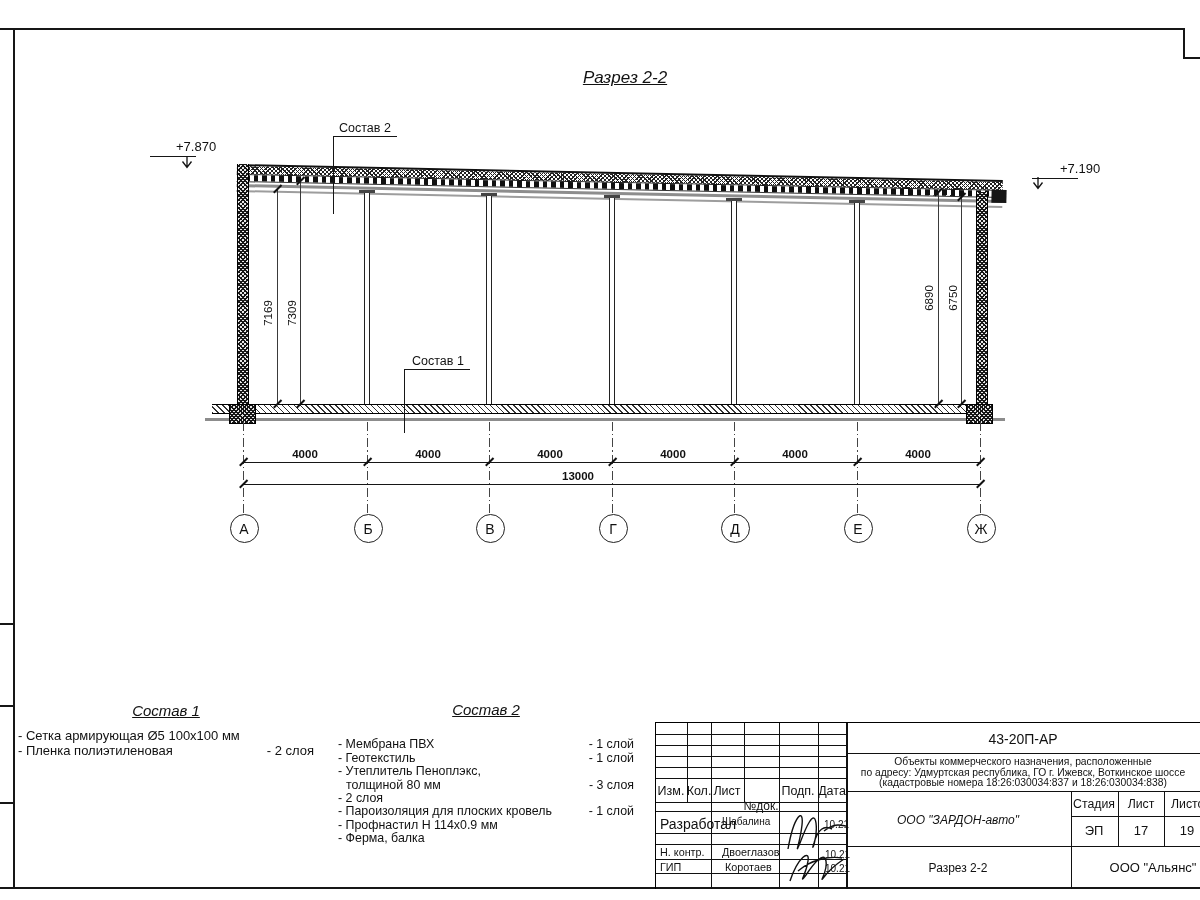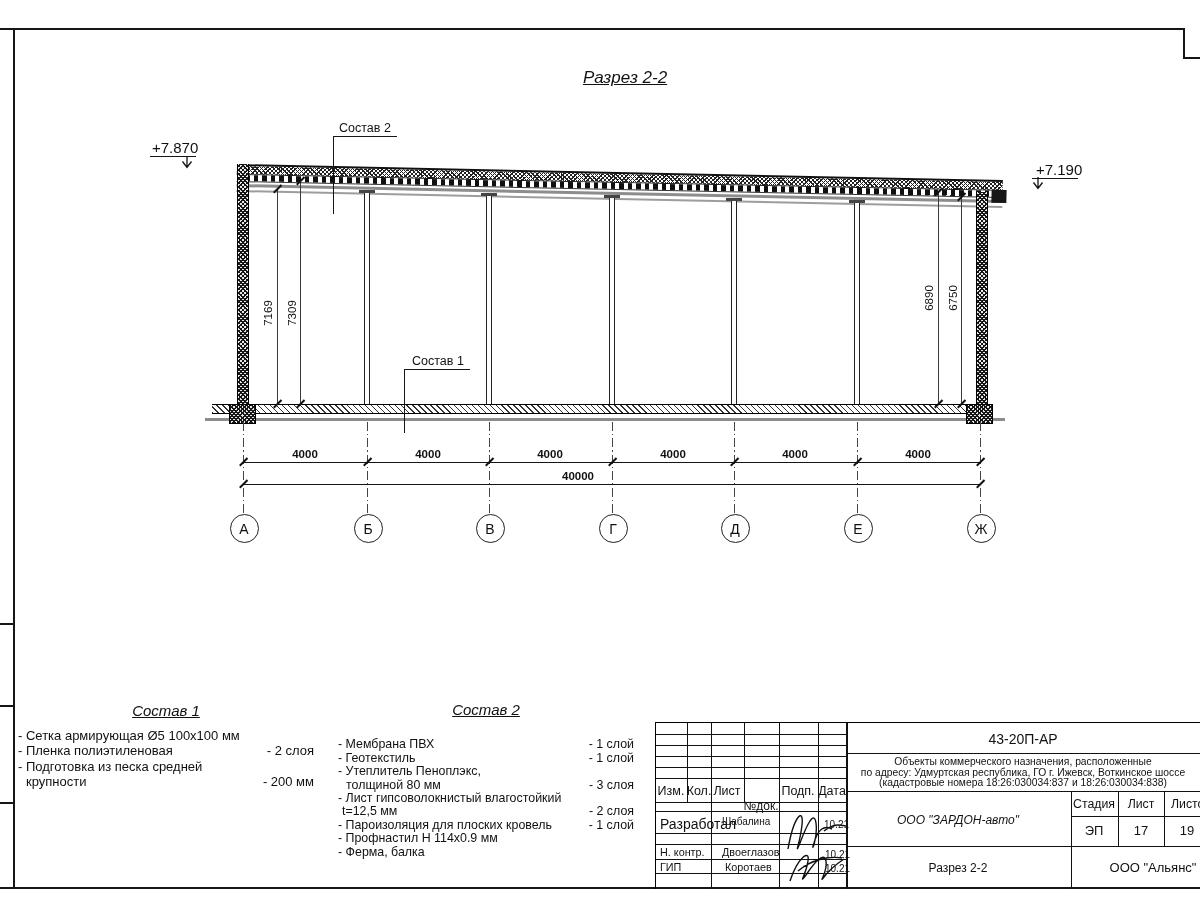--- a/index.html
+++ b/index.html
@@ -5,21 +5,21 @@
   html,body{margin:0;padding:0;background:#fff;}
   #sheet{position:relative;width:1200px;height:900px;background:#ffffff;overflow:hidden;
          font-family:"Liberation Sans", sans-serif;color:#111;}
   .abs{position:absolute;}
   .hl{position:absolute;background:#161616;height:1px;}
   .vl{position:absolute;background:#161616;width:1px;}
   .gl{position:absolute;background:#8c8c8c;}
   .t{position:absolute;white-space:nowrap;color:#111;}
   .ctr{transform:translateX(-50%);}
   .title-main{font-size:17px;font-style:italic;text-decoration:underline;text-align:center;}
-  .elev{font-size:15px;}
+  .elev{font-size:13px;margin-left:24px;}
   .dimtxt{font-size:11.5px;font-weight:bold;}
   .dimnum{position:absolute;width:60px;text-align:center;font-size:11.5px;transform:rotate(-90deg);}
   .tick{position:absolute;width:11px;height:1.6px;background:#111;transform:rotate(-45deg);}
   .dashv{position:absolute;width:1px;background-image:repeating-linear-gradient(180deg,#444 0,#444 9px,transparent 9px,transparent 12px,#444 12px,#444 13.5px,transparent 13.5px,transparent 16.5px);}
   .dvl{position:absolute;width:1px;background:#3a3a3a;}
   .axis-circle{position:absolute;width:27px;height:27px;border:1.4px solid #222;border-radius:50%;
                display:flex;align-items:center;justify-content:center;font-size:14px;background:#fff;}
   .xhatch{background-image:repeating-linear-gradient(45deg,#222 0,#222 1px,transparent 1px,transparent 3px),
                            repeating-linear-gradient(-45deg,#222 0,#222 1px,transparent 1px,transparent 3px);}
   .deck{background-image:repeating-linear-gradient(90deg,#101010 0,#101010 4.5px,#fff 4.5px,#fff 8.5px);border-bottom:1px solid #333;}
@@ -143,21 +143,21 @@
   <div class="t dimtxt ctr" style="left:305px;top:448px">4000</div>
   <div class="t dimtxt ctr" style="left:428px;top:448px">4000</div>
   <div class="t dimtxt ctr" style="left:550px;top:448px">4000</div>
   <div class="t dimtxt ctr" style="left:673px;top:448px">4000</div>
   <div class="t dimtxt ctr" style="left:795px;top:448px">4000</div>
   <div class="t dimtxt ctr" style="left:918px;top:448px">4000</div>
 
   <div class="hl" style="left:243px;top:484px;width:737px;height:1.2px"></div>
   <div class="tick" style="left:237.5px;top:483px"></div>
   <div class="tick" style="left:974.5px;top:483px"></div>
-  <div class="t dimtxt ctr" style="left:578px;top:470px">40000</div>
+  <div class="t dimtxt ctr" style="left:578px;top:470px">13000</div>
 
   <div class="axis-circle" style="left:229.5px;top:514px">
       <span>А</span>
     </div>
   <div class="axis-circle" style="left:353.5px;top:514px">
       <span>Б</span>
     </div>
   <div class="axis-circle" style="left:475.5px;top:514px">
       <span>В</span>
     </div>
@@ -175,27 +175,20 @@
     </div>
 
   <div id="sostav1" class="sostav">
     <div class="stitle">Состав 1</div>
     <div class="srow">
       <div>- Сетка армирующая Ø5 100х100 мм</div>
     </div>
     <div class="srow">
       <div>- Пленка полиэтиленовая</div>
       <div class="val">-  2 слоя</div>
-    </div>
-    <div class="srow">
-      <div>
-          <div>- Подготовка из песка средней</div>
-          <div class="cont">крупности</div>
-        </div>
-      <div class="val">- 200 мм</div>
     </div>
   </div>
 
   <div id="sostav2" class="sostav">
     <div class="stitle">Состав 2</div>
     <div class="srow">
       <div>- Мембрана ПВХ</div>
       <div class="val">- 1 слой</div>
     </div>
     <div class="srow">
@@ -203,24 +196,20 @@
       <div class="val">- 1 слой</div>
     </div>
     <div class="srow">
       <div>
           <div>- Утеплитель Пеноплэкс,</div>
           <div class="cont">толщиной 80 мм</div>
         </div>
       <div class="val">- 3 слоя</div>
     </div>
     <div class="srow">
-      <div>
-          <div>- Лист гипсоволокнистый влагостойкий</div>
-          <div class="cont" style="padding-left:4px">t=12,5 мм</div>
-        </div>
       <div class="val">- 2 слоя</div>
     </div>
     <div class="srow">
       <div>- Пароизоляция для плоских кровель</div>
       <div class="val">- 1 слой</div>
     </div>
     <div class="srow">
       <div>- Профнастил Н 114х0.9 мм</div>
     </div>
     <div class="srow">

